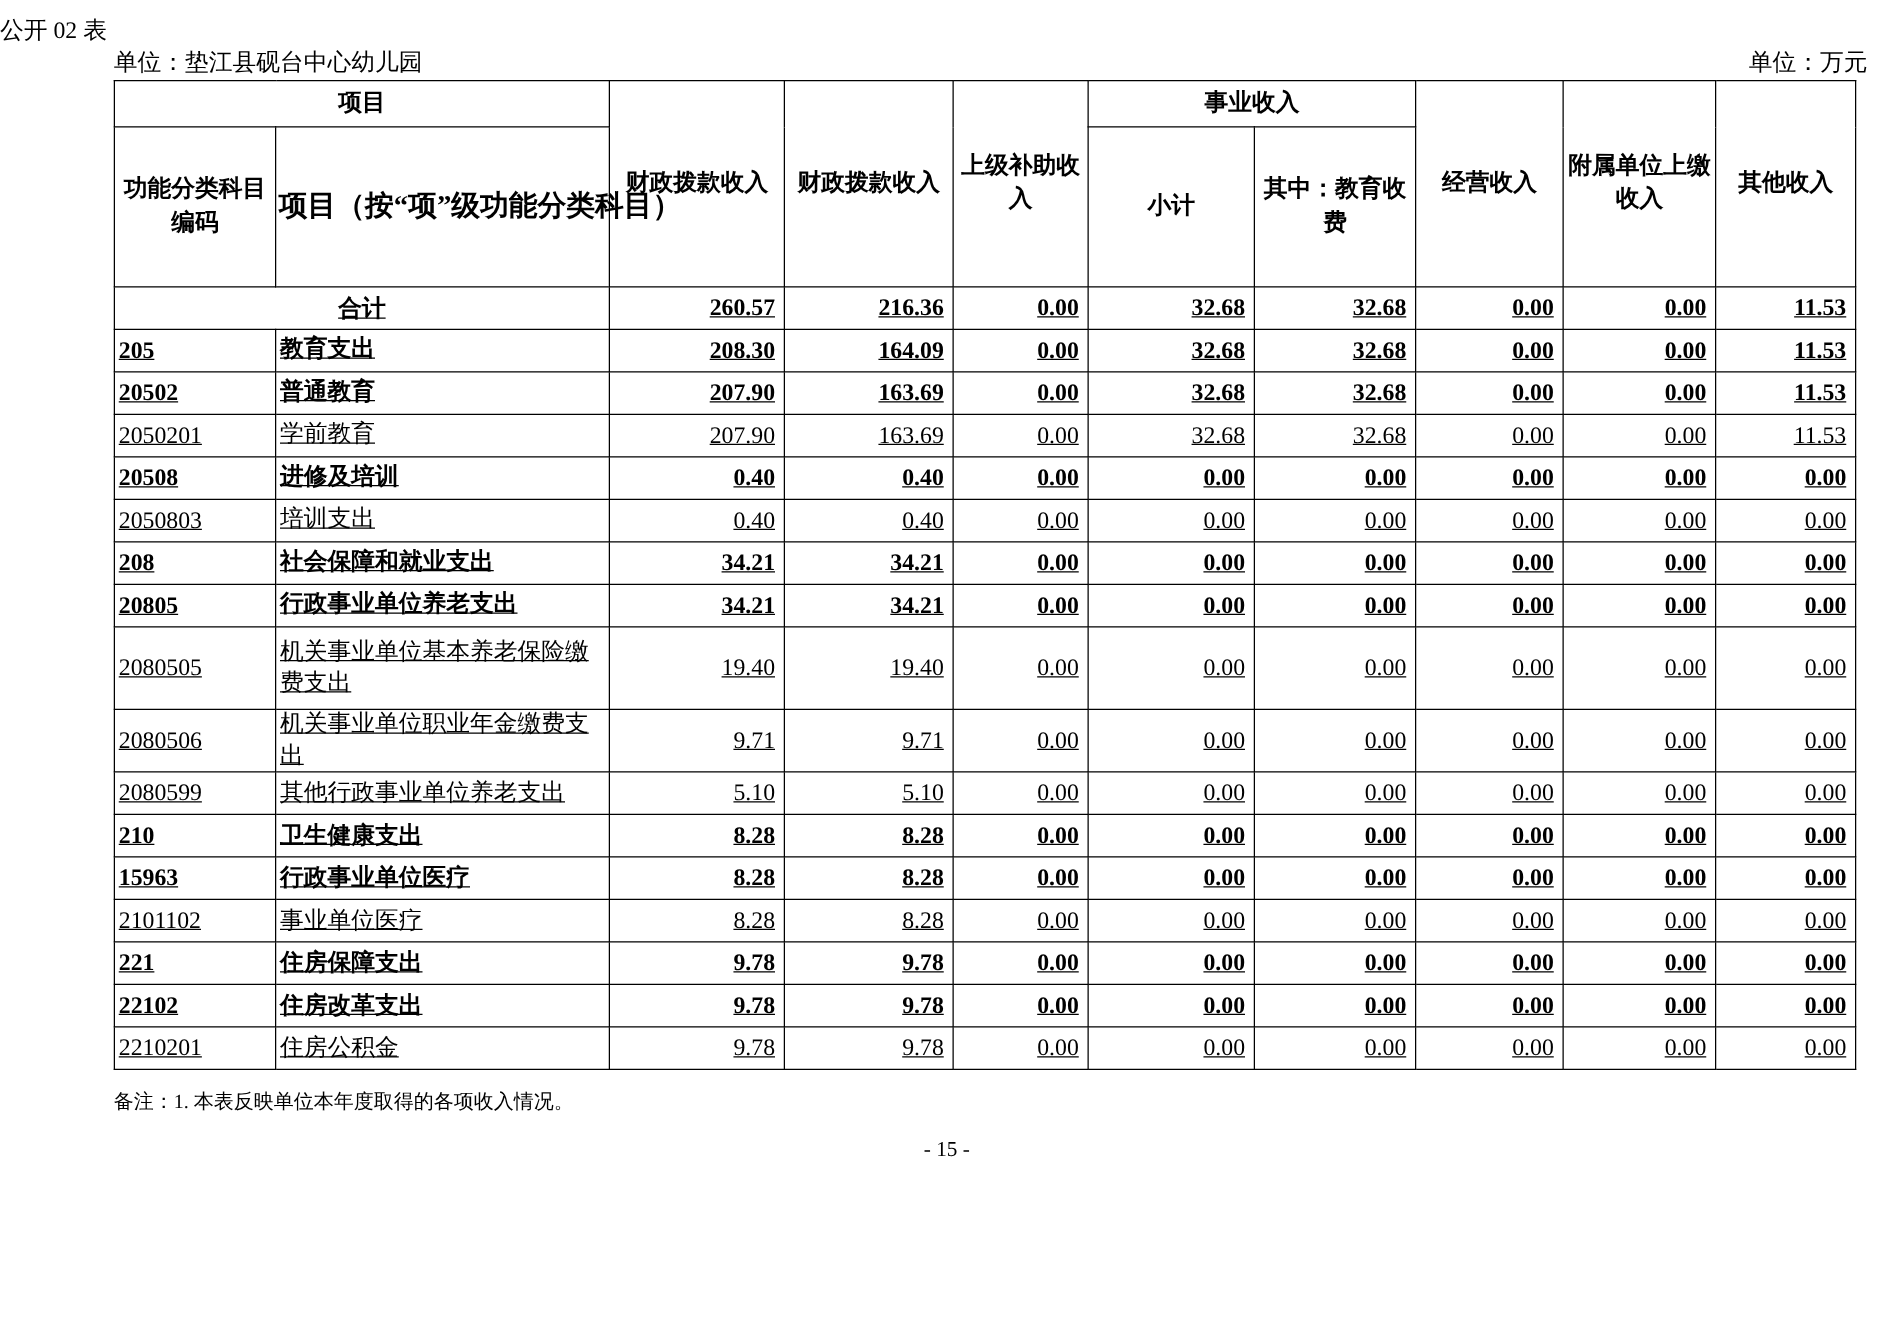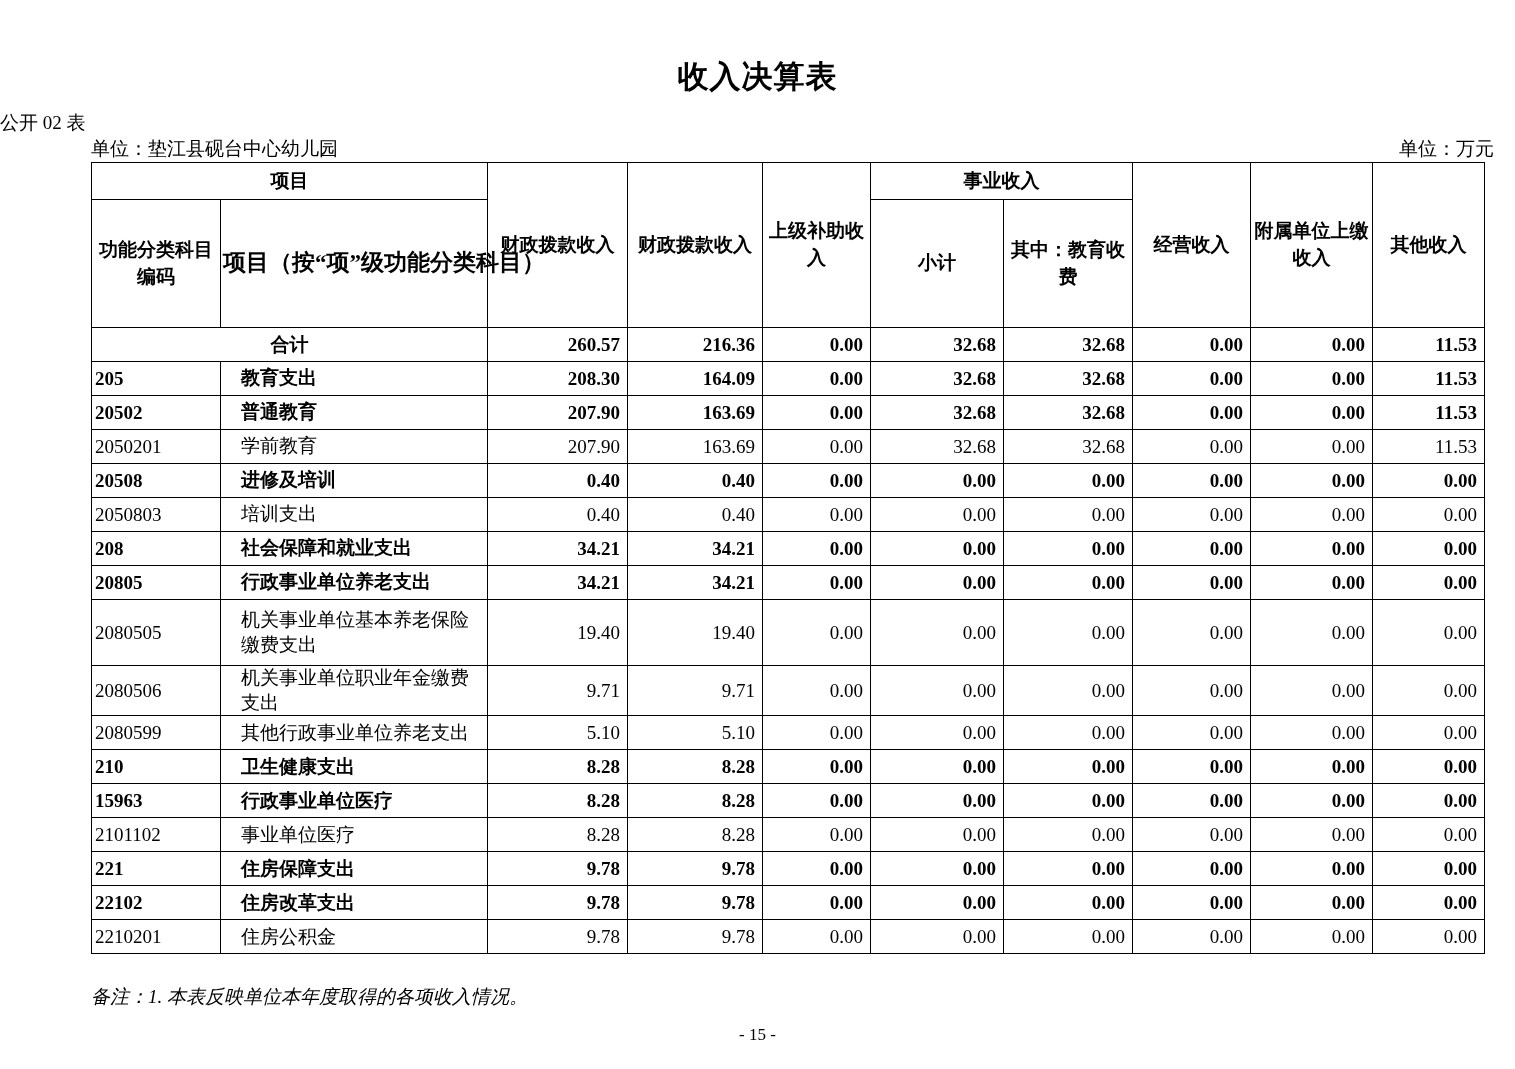--- a/index.html
+++ b/index.html
@@ -46,48 +46,46 @@
     font-size: 19px;
     padding: 0;
     vertical-align: middle;
   }
   thead th { font-weight: bold; text-align: center; line-height: 1.4; }
   thead tr.hrow1 { height: 37px; }
   thead tr.hrow2 { height: 128px; }
   th.code-h { white-space: pre-line; }
   th.name-h { font-size: 23px; white-space: nowrap; text-align: left; padding-left: 2px; }
 
-  tbody tr { height: 34px; }
+  tbody tr { height: 34px; text-decoration: underline; }
   tbody tr.tall { height: 66px; }
   td.code { text-align: left; padding-left: 3px; }
-  td.name { text-align: left; padding-left: 20px; line-height: 1.3; }
+  td.name { text-align: left; padding-left: 3px; line-height: 1.3; }
   td.num  { text-align: right; padding-right: 7px; }
   td.total-cell { text-align: center; font-weight: bold; }
   tr.bold td { font-weight: bold; }
 
   .notes {
     margin-left: 91px;
-    margin-top: 26px;
-    font-size: 19px;
+    margin-top: 9px;
+    font-size: 16px;
     line-height: 33px;
-    font-style: italic;
   }
   .note-2 { margin-left: 56px; }
   .page-num {
     margin-top: 12px;
     text-align: center;
     font-size: 17px;
   }
 </style>
 </head>
 <body>
 
 <div class="page">
 
-  <h1 class="title">收入决算表</h1>
 
   <div class="doc-label">公开 02 表</div>
 
   <div class="meta-row">
     <span>单位：垫江县砚台中心幼儿园</span>
     <span>单位：万元</span>
   </div>
 
   <table class="main">
     <colgroup>

